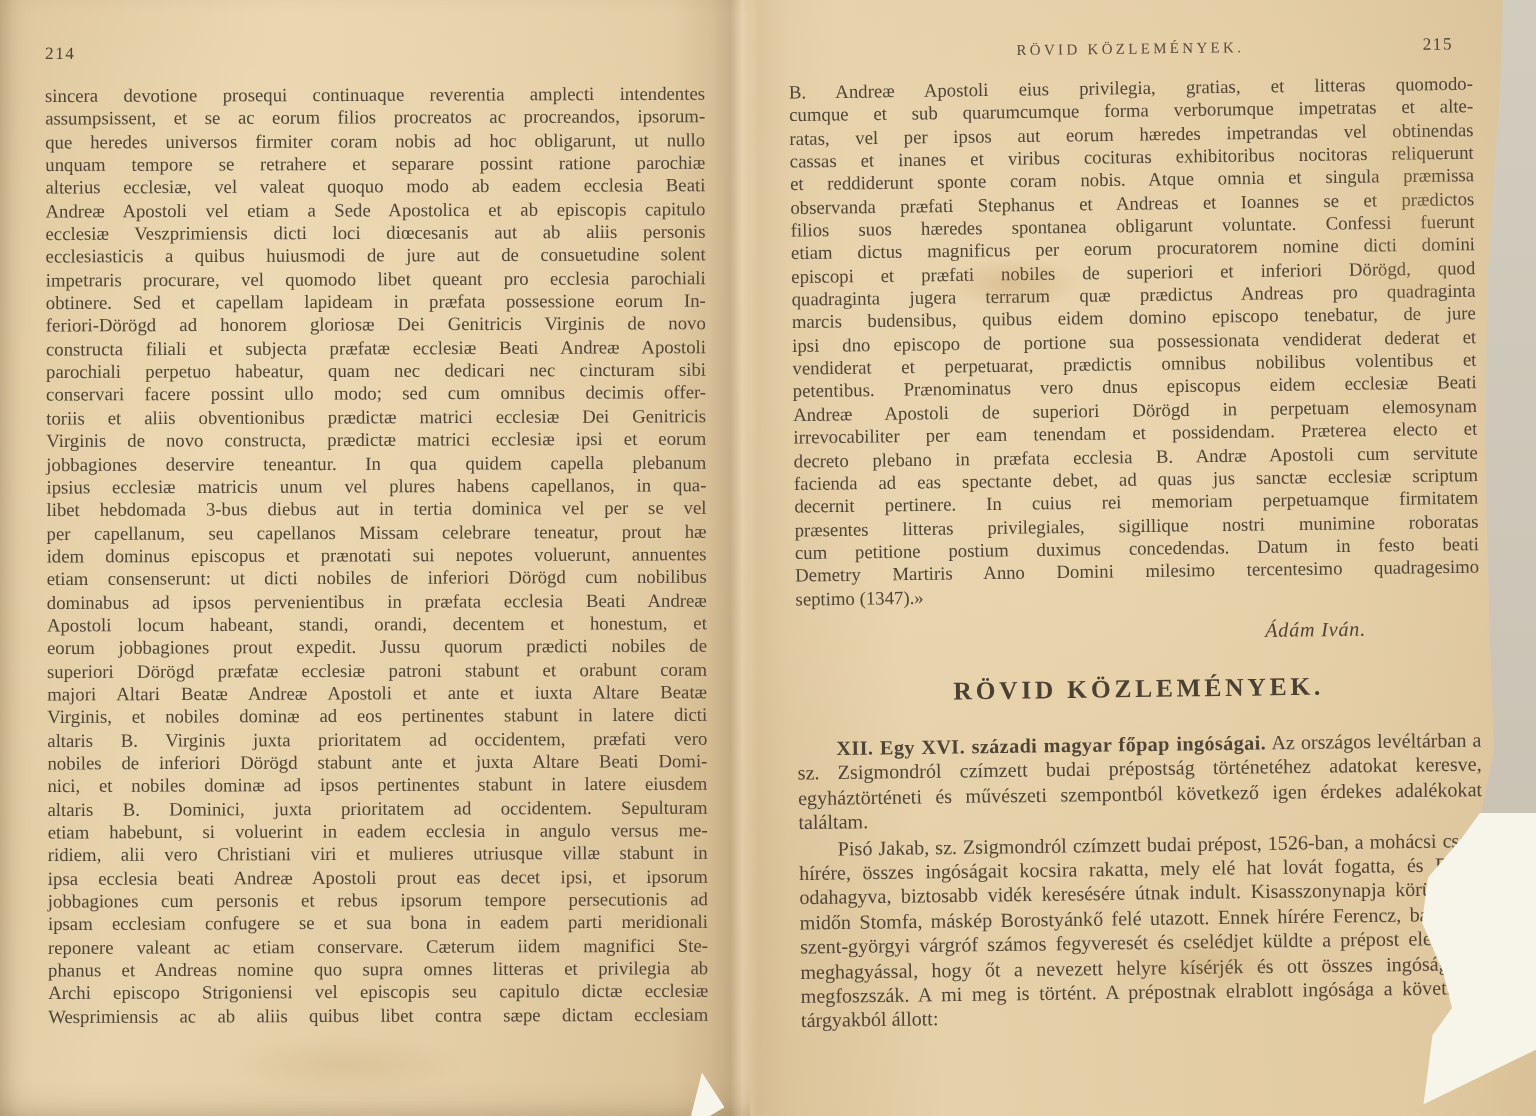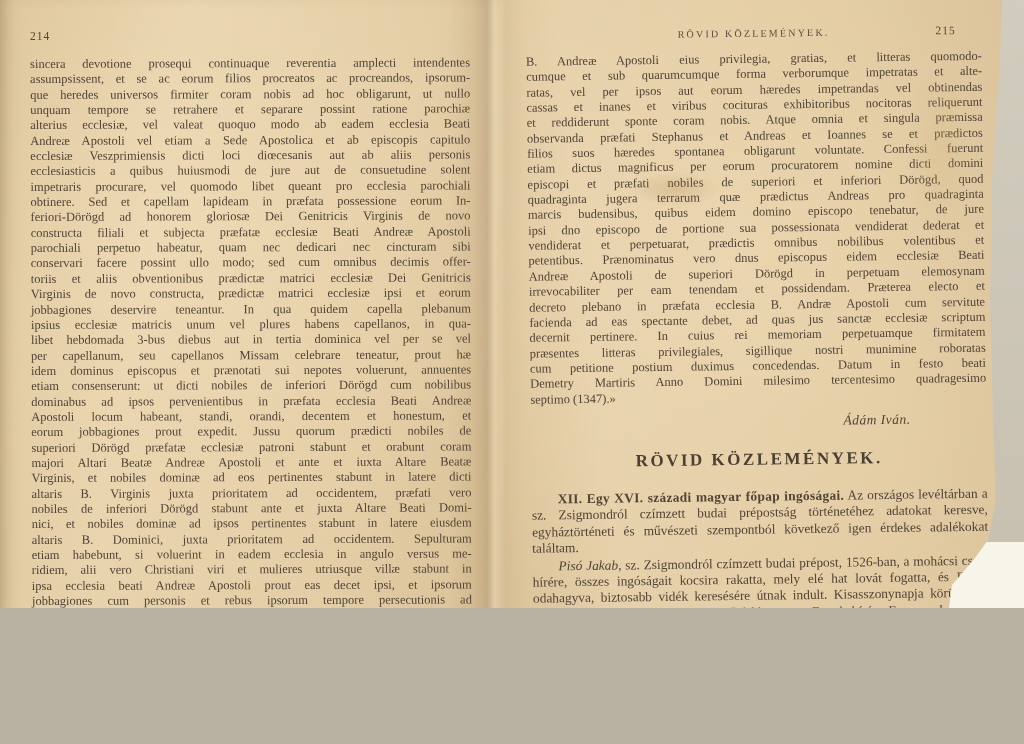--- a/index.html
+++ b/index.html
@@ -1,18 +1,18 @@
 <!DOCTYPE html>
 <html style="--paper: #e2cba1; --ink: #4f4437; --backdrop-gray: #cbc5b6; --tear-white: #f7f4ea;"><head>
 <meta charset="utf-8">
 <title>Scanned book spread</title>
 <style>
   html,body{margin:0;padding:0;background:#b8b1a2;}
   .scan{
-    position:relative;width:1024px;height:608px;overflow:hidden;
+    position:relative;width:1024px;height:744px;overflow:hidden;
     background:var(--backdrop-gray,#cbc5b6);
     font-family:"Liberation Serif","DejaVu Serif",serif;
     color:var(--ink,#4f4437);
   }
   
   .backdrop-strip{position:absolute;top:0;right:0;width:40px;height:100%;
     background:linear-gradient(180deg,#d2ccbe,#c7c0b1);}
   .white-tear{position:absolute;left:938px;top:542px;width:86px;height:206px;
     background:var(--tear-white,#f7f4ea);}
   
@@ -48,36 +48,36 @@
   .stain{position:absolute;border-radius:50%;pointer-events:none;z-index:7;}
   .stain.s1{left:630px;top:172px;width:90px;height:34px;background:radial-gradient(closest-side,rgba(166,116,52,.22),rgba(0,0,0,0));}
   .stain.s2{left:745px;top:620px;width:120px;height:46px;background:radial-gradient(closest-side,rgba(160,112,50,.16),rgba(0,0,0,0));}
   .stain.s3{left:150px;top:690px;width:160px;height:40px;background:radial-gradient(closest-side,rgba(150,108,52,.12),rgba(0,0,0,0));}
   .stain.s4{left:905px;top:60px;width:70px;height:180px;border-radius:30%;background:radial-gradient(closest-side,rgba(210,180,120,.25),rgba(0,0,0,0));}
   
   .pagehead{position:absolute;left:30px;right:38px;top:30px;display:flex;align-items:baseline;font-size:10.5px;}
   .pagenum{width:46px;font-size:11.5px;letter-spacing:1px;}
   .runhead{flex:1;text-align:center;letter-spacing:2.2px;font-size:10px;color:#5a4d3e;}
   .page-right .pagehead{top:27px;}
-  .page-right .pagenum{text-align:left;}
+  .page-right .pagenum{text-align:center;}
   
   .lat{position:absolute;left:30px;font-size:12.5px;line-height:15.35px;color:var(--ink,#4f4437);}
   .page-left .lat{top:57px;width:440px;transform:rotate(-0.2deg);transform-origin:0 0;}
   .page-right .lat{top:52px;width:456px;}
   .tline{text-align:justify;text-align-last:justify;}
   .tline.loose-last:last-child{text-align-last:left;}
   .rp-inner{position:absolute;inset:0;transform:rotate(-0.75deg);transform-origin:45% 50%;}
   
   .signature{position:absolute;top:414px;left:30px;width:380px;text-align:right;font-style:italic;font-size:13.5px;letter-spacing:.5px;}
   .section-heading{position:absolute;top:450px;left:30px;width:456px;margin:0;text-align:center;
     font-size:17px;font-weight:bold;letter-spacing:2.5px;color:#4a4034;}
   .hu-block{position:absolute;top:489px;left:30px;width:456px;font-size:13.4px;line-height:16.4px;text-align:justify;}
   .hu-block p{margin:0 0 1px 0;text-indent:26px;}
   .hu-lead{font-weight:bold;letter-spacing:.3px;}
-  .hu-name{font-style:italic;}
+  .hu-name{}
 </style>
 </head>
 <body>
 
 <div class="scan">
 
   <div class="backdrop-strip"></div>
   <div class="white-tear"></div>
 
   <div class="page page-left">

